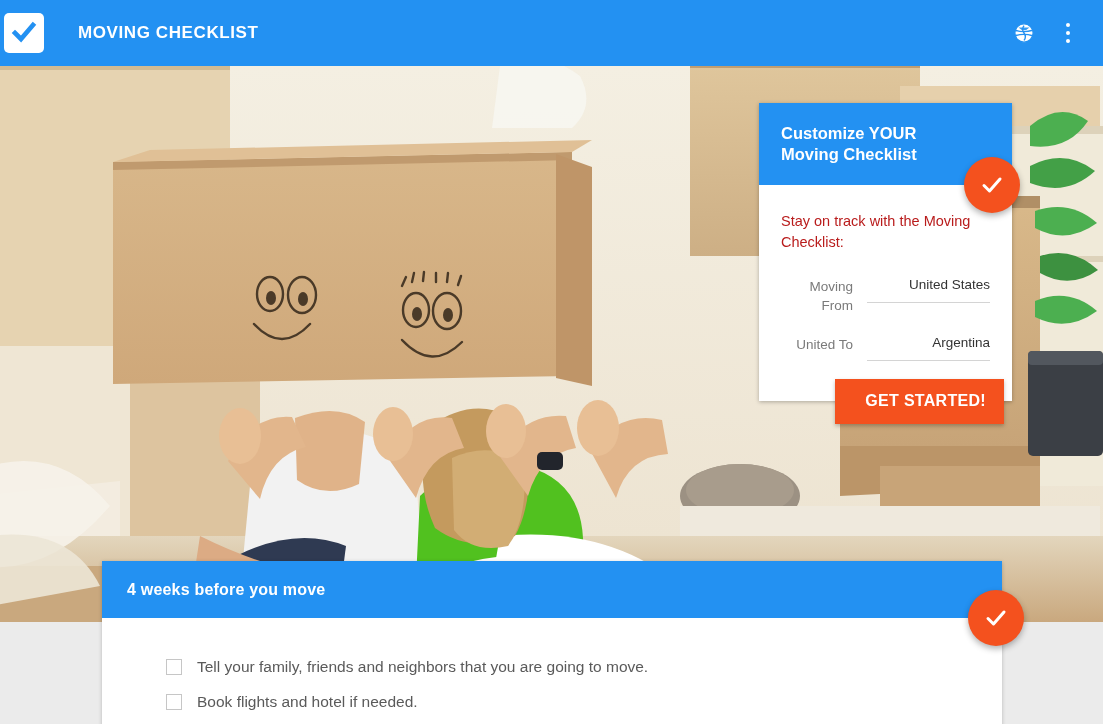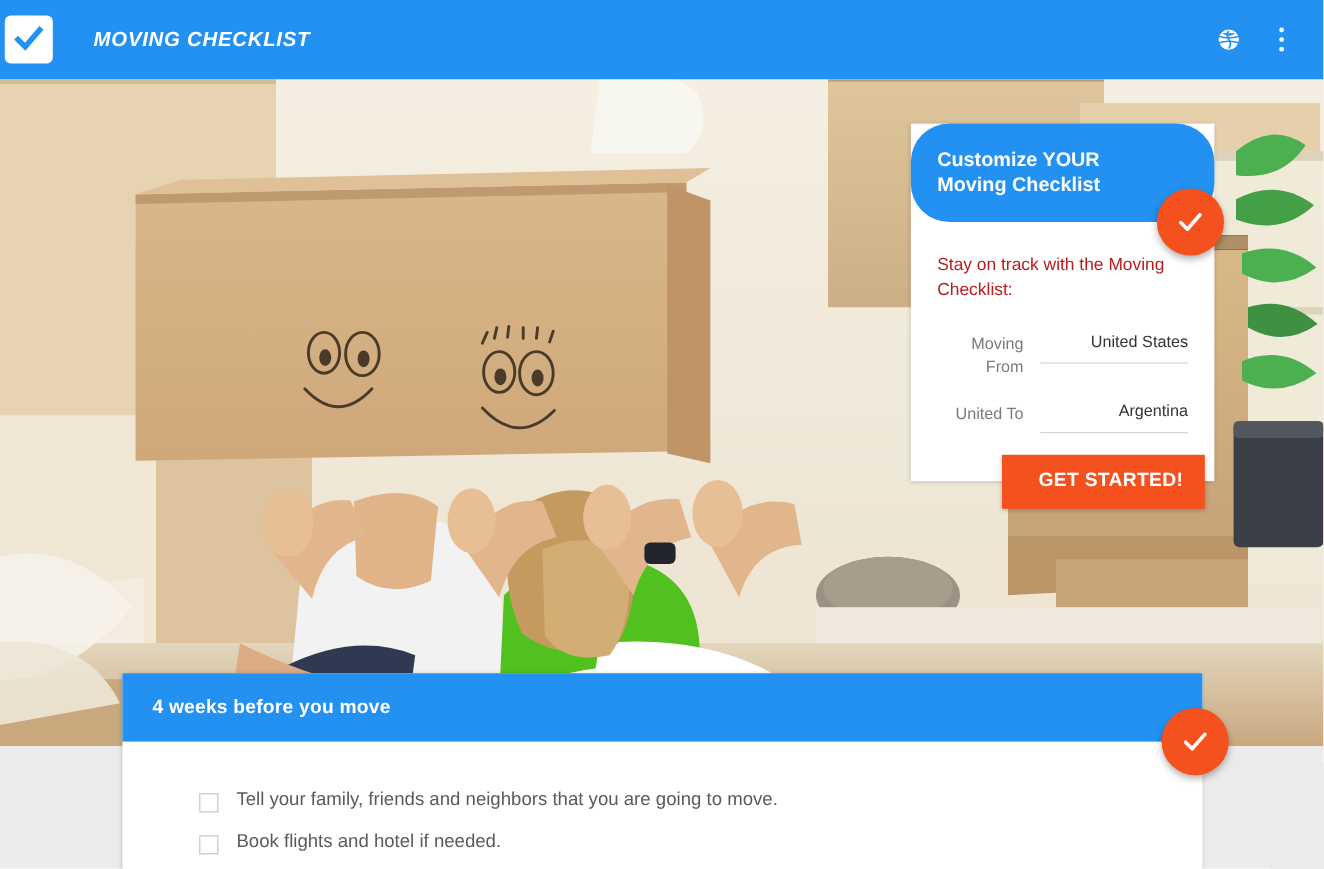--- a/index.html
+++ b/index.html
@@ -10,21 +10,20 @@
     overflow: hidden;
   }
   .page { position: relative; width: 1103px; height: 724px; background: #ffffff; }
 
   
   .appbar {
     position: absolute; left: 0; top: 0; width: 1103px; height: 66px;
     background: #2391f2;
     display: flex; align-items: center;
     z-index: 40;
-    font-style: italic;
   }
   .logo-box {
     width: 40px; height: 40px; margin-left: 4px;
     background: #ffffff; border-radius: 5px;
     display: flex; align-items: center; justify-content: center;
     flex: 0 0 auto;
   }
   .logo-box svg { display: block; }
   .app-title {
     margin-left: 34px;
@@ -58,21 +57,20 @@
   
   .cust-card {
     position: absolute; left: 759px; top: 103px; width: 253px;
     background: #ffffff;
     box-shadow: 0 1px 4px rgba(0,0,0,0.28);
     z-index: 30;
   }
   .cust-head {
     background: #2391f2; padding: 20px 22px 20px 22px; min-height: 74px;
     position: relative;
-    border-radius: 32px;
   }
   .cust-head-title {
     color: #ffffff; font-size: 16.5px; font-weight: bold; line-height: 21px;
     max-width: 160px;
   }
   .fab {
     position: absolute; width: 56px; height: 56px; border-radius: 50%;
     background: #f4511e; display: flex; align-items: center; justify-content: center;
     box-shadow: 0 3px 6px rgba(0,0,0,0.30);
     cursor: pointer;
@@ -116,21 +114,21 @@
   .check-head {
     background: #2391f2; height: 57px; position: relative;
     display: flex; align-items: center; padding-left: 25px;
   }
   .check-head-title {
     color: #ffffff; font-size: 16px; font-weight: bold; letter-spacing: 0.2px;
   }
   .fab-check { right: -22px; bottom: -28px; }
   .check-body { padding: 38px 0 0 0; min-height: 106px; }
   .check-item {
-    display: flex; align-items: flex-end;
+    display: flex; align-items: flex-start;
     padding: 0 0 14px 64px;
     cursor: pointer;
   }
   .check-box {
     width: 16px; height: 16px; flex: 0 0 16px;
     border: 1px solid #c6c6c6; background: #ffffff;
     margin-top: 3px; margin-right: 15px;
     cursor: pointer;
   }
   .check-text { color: #5a5a5a; font-size: 15.5px; line-height: 21px; }

